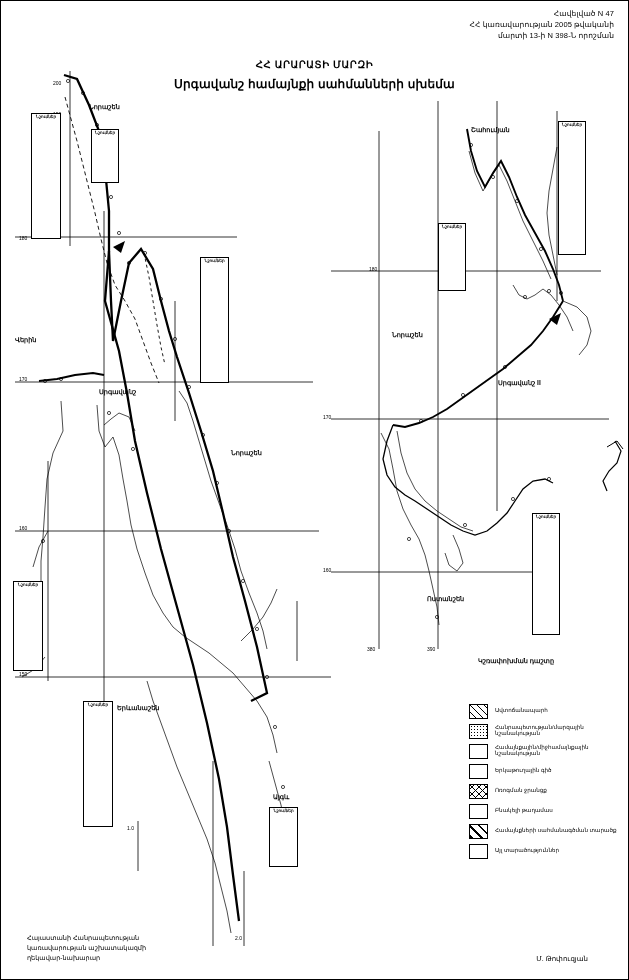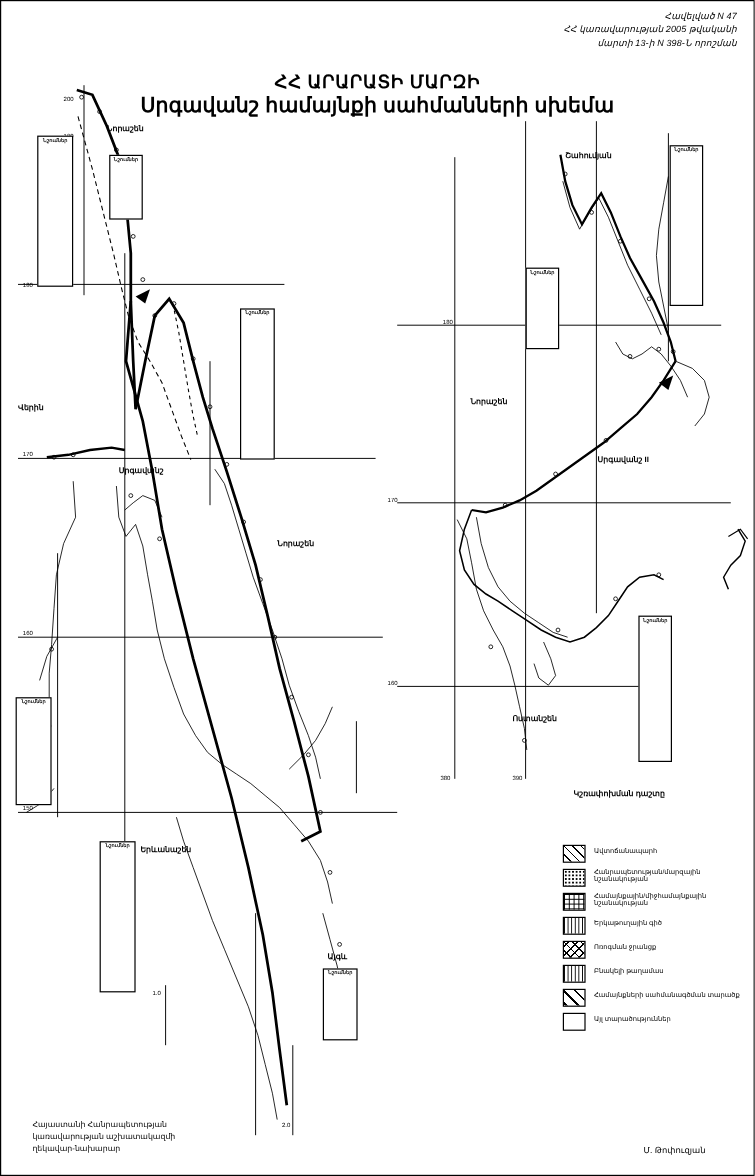--- a/index.html
+++ b/index.html
@@ -1,25 +1,25 @@
 <!DOCTYPE html>
 <html><head>
 <meta charset="utf-8">
 <style>
   html,body{margin:0;padding:0;background:#ffffff;}
   body{width:629px;height:980px;font-family:"Liberation Sans",sans-serif;color:#000;}
   #page{position:relative;width:629px;height:980px;overflow:hidden;box-sizing:border-box;border:1px solid #000;background:#fff;}
 
-  .hdr{position:absolute;right:14px;text-align:left;font-size:7.5px;letter-spacing:0.1px;font-style:italic;}
+  .hdr{position:absolute;right:14px;text-align:left;font-size:7.5px;letter-spacing:0.1px;}
   .hdr1{top:8px;}
   .hdr2{top:19px;}
   .hdr3{top:30px;}
 
-  .title1{position:absolute;left:0;right:0;top:58px;text-align:center;font-size:15px;font-weight:bold;letter-spacing:0.6px;}
-  .title2{position:absolute;left:0;right:0;top:76px;text-align:center;font-size:17px;font-weight:bold;letter-spacing:0.2px;}
+  .title1{position:absolute;left:0;right:0;top:58px;text-align:center;font-size:10px;font-weight:bold;letter-spacing:0.6px;}
+  .title2{position:absolute;left:0;right:0;top:76px;text-align:center;font-size:12px;font-weight:bold;letter-spacing:0.2px;}
 
   .region-label{position:absolute;font-size:6.5px;font-weight:bold;}
 
   .legend-title{position:absolute;font-size:6.5px;font-weight:bold;}
   .legend{position:absolute;left:468px;top:700px;width:150px;font-size:5.6px;}
   .legend-row{display:flex;align-items:center;height:20px;}
   .legend-swatch{width:17px;height:13px;border:1px solid #000;background:#fff;margin-right:7px;flex:0 0 auto;position:relative;overflow:hidden;}
   .legend-text{line-height:1.05;}
 
   .sw-diag::after{content:"";position:absolute;left:-4px;top:-4px;width:26px;height:22px;

